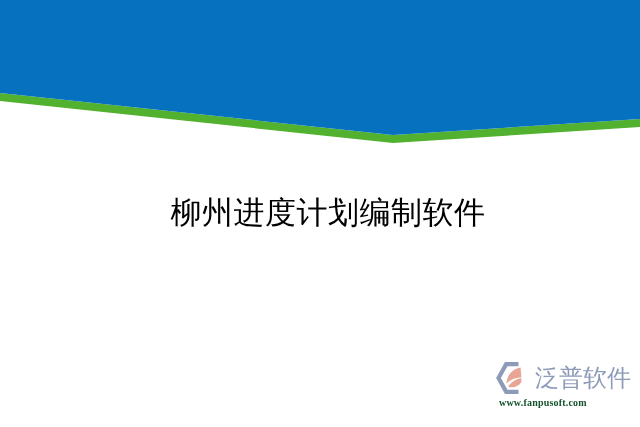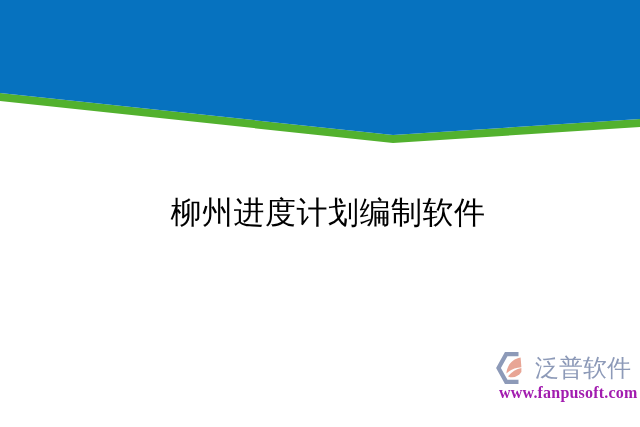--- a/index.html
+++ b/index.html
@@ -53,21 +53,21 @@
     font-size: 31px;
     line-height: 38px;
     letter-spacing: 0.5px;
     white-space: nowrap;
   }
 
   
   #logo {
     position: absolute;
     right: 4px;
-    bottom: 18px;
+    bottom: 8px;
     width: 140px;
     height: 58px;
   }
   #logo-row {
     position: absolute;
     left: 0;
     top: 0;
     display: flex;
     align-items: center;
     height: 34px;
@@ -86,24 +86,24 @@
     font-weight: 500;
     color: #8d9ab8;
     letter-spacing: 0px;
     white-space: nowrap;
   }
   #logo-url {
     position: absolute;
     left: 3px;
     top: 33px;
     font-family: "Liberation Serif", "DejaVu Serif", serif;
-    font-size: 16px;
+    font-size: 10px;
     line-height: 17px;
     font-weight: 700;
-    color: #a21caf;
+    color: #14532d;
     letter-spacing: 0.2px;
     white-space: nowrap;
   }
 </style>
 </head>
 <body>
 
 <div id="slide">
 
   <div id="banner">

